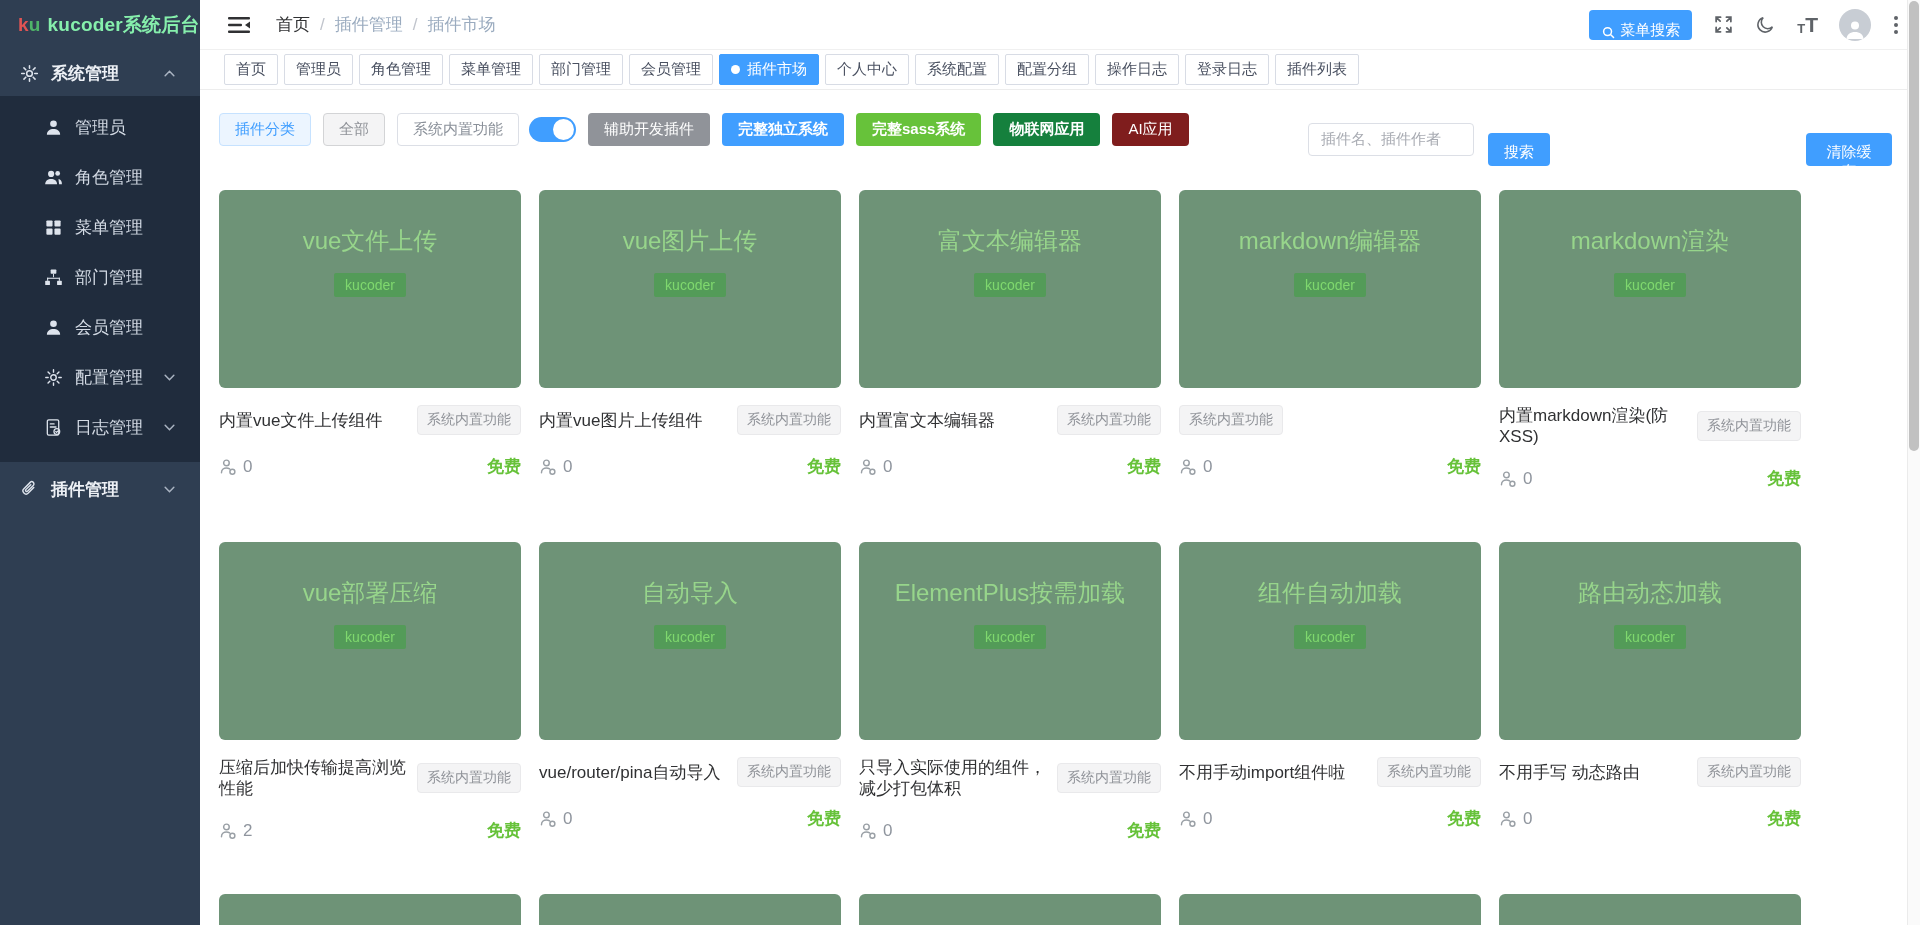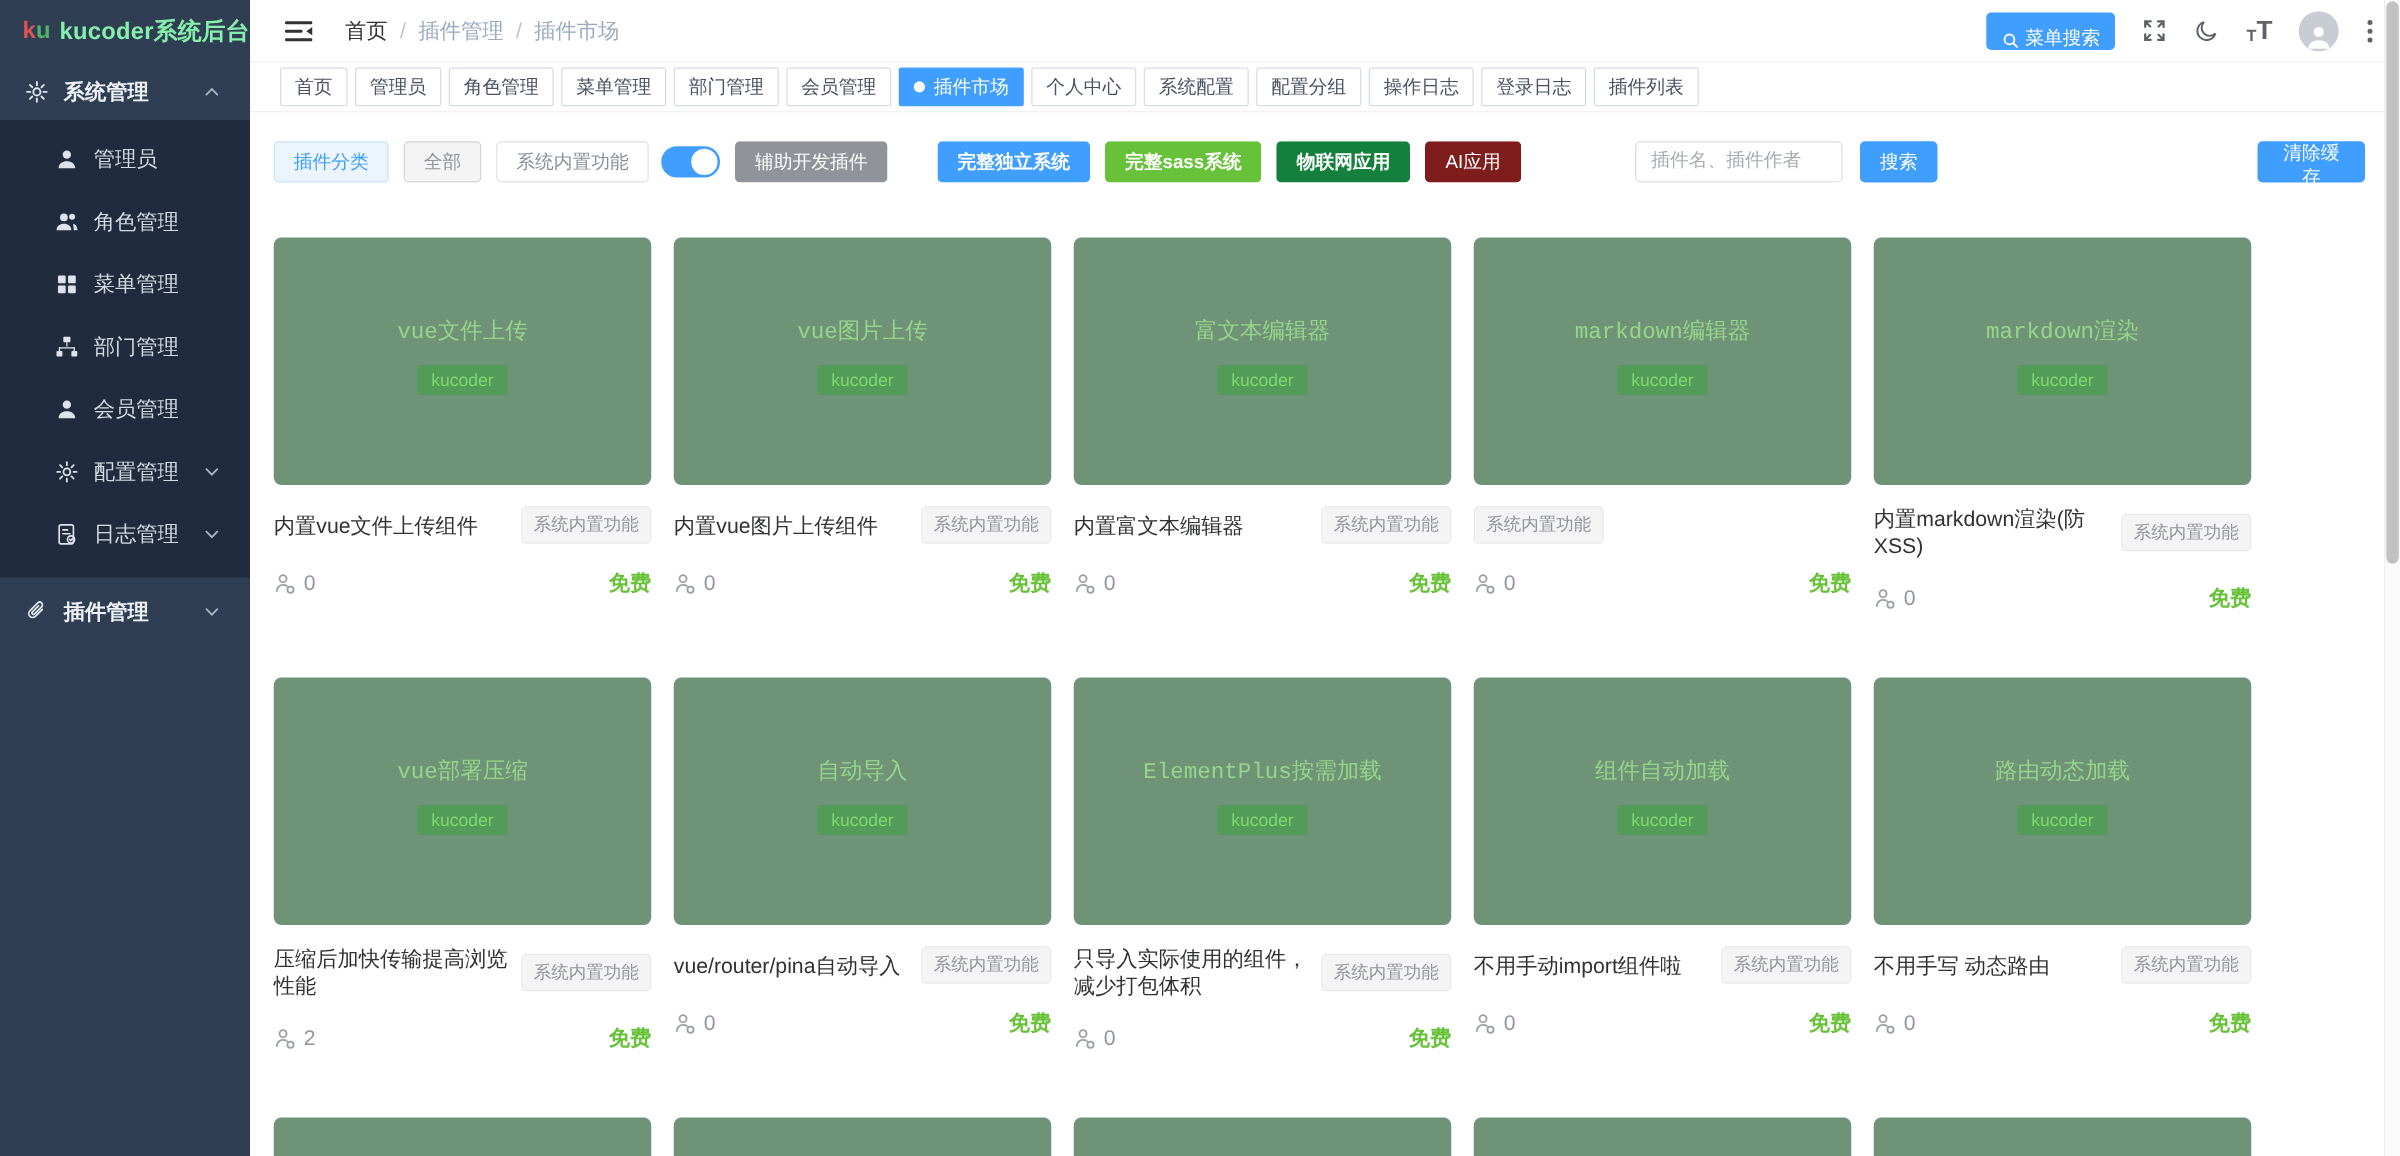--- a/index.html
+++ b/index.html
@@ -54,37 +54,37 @@
   
   .content { flex:1; overflow:hidden; padding:23px 0 0 19px; position:relative; background:#fff; }
 
   
   .filterbar { position:relative; height:33px; display:flex; align-items:center; gap:12px; }
   .chip { height:33px; display:inline-flex; align-items:center; padding:0 15px; border-radius:4px; font-size:15px; cursor:pointer; border:1px solid transparent; white-space:nowrap; font-family:inherit; }
   .chip-category { background:#ecf5ff; border-color:#c6e2ff; color:#409eff; }
   .chip-all { background:#f4f4f5; border-color:#d3d4d6; color:#909399; }
   .chip-outline { background:#fff; border-color:#dcdfe6; color:#8a9099; }
   .chip-info { background:#909399; color:#fff; }
-  .chip-primary { background:#409eff; color:#fff; font-weight:bold;margin-left:28px; }
+  .chip-primary { background:#409eff; color:#fff; font-weight:bold; }
   .chip-success { background:#67c23a; color:#fff; font-weight:bold; }
   .chip-warning { background:#15803d; color:#fff; font-weight:bold; }
   .chip-danger { background:#7f1d1d; color:#fff; }
   .switch { width:47px; height:25px; border-radius:13px; background:#409eff; position:relative; cursor:pointer; margin-left:-2px; flex:0 0 47px; }
   .switch .knob { position:absolute; top:2px; right:2px; width:21px; height:21px; border-radius:50%; background:#fff; }
   .search-group { position:absolute; left:1089px; top:0; display:flex; align-items:center; gap:14px; }
   .search-input { width:166px; height:33px; border:1px solid #dcdfe6; border-radius:4px; padding:0 12px; font-size:15px; color:#303133; font-family:Liberation Serif, serif; outline:none; }
   .search-input::placeholder { color:#a8abb2; }
-  .btn-primary { background:#409eff; color:#fff; border:none; border-radius:4px; height:33px; padding:0 16px; font-size:15px; cursor:pointer; font-family:inherit; }
+  .btn-primary { background:#409eff; color:#fff; border:none; border-radius:4px; height:33px; padding:10px 16px; font-size:15px; cursor:pointer; font-family:inherit;margin-top:20px; }
   .clear-btn { position:absolute; left:1587px; top:0; width:86px; }
 
   
   .cards { margin-top:44px; display:grid; grid-template-columns:repeat(5,302px); column-gap:18px; row-gap:52px; }
   .card { width:302px; }
   .banner { width:302px; height:198px; border-radius:6px; background:#6e9377; display:flex; flex-direction:column; align-items:center; cursor:pointer; }
-  .banner-title { margin-top:62px; font-size:18px; color:#97d58b; font-weight:500;font-family:Liberation Mono, monospace; }
+  .banner-title { margin-top:35px; font-size:24px; color:#97d58b; font-weight:500; }
   .banner-badge { margin-top:16px; background:#539b58; color:#7fd86e; font-size:14px; padding:4px 11px; border-radius:2px; }
   .desc-row { margin-top:17px; display:flex; align-items:center; gap:8px; }
   .desc { flex:1; font-size:17px; line-height:21px; color:#303133; }
   .tag { flex:0 0 auto; background:#f4f4f5; border:1px solid #e9e9eb; color:#909399; font-size:14px; padding:5px 9px; border-radius:4px; white-space:nowrap; }
   .meta-row { margin-top:20px; display:flex; align-items:center; }
   .count { display:flex; align-items:center; gap:6px; color:#8f959e; font-size:17px; }
   .count svg { width:18px; height:18px; }
   .price { margin-left:auto; color:#67c23a; font-weight:bold; font-size:17px; }
 
   

